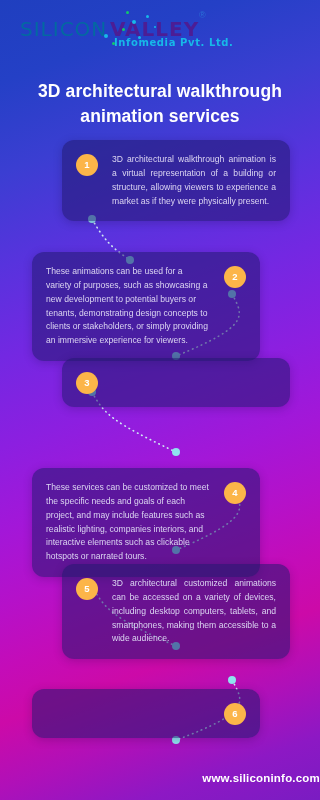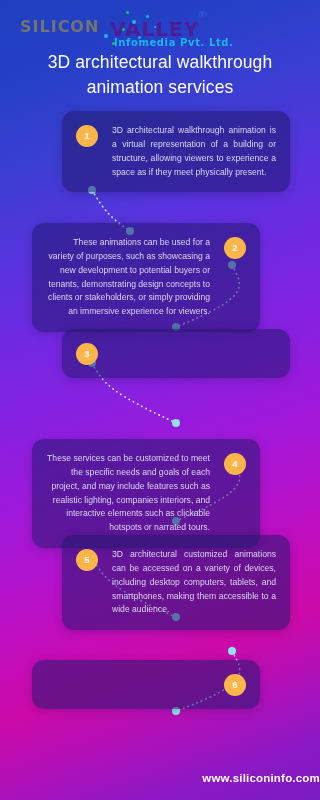--- a/index.html
+++ b/index.html
@@ -33,23 +33,23 @@
   .header { position:relative; padding:6px 0 0 0; }
 
   .logo-wrap {
     position:relative;
     width:300px; height:40px;
     margin:0 0 0 14px;
   }
 
   .logo-silicon {
     position:absolute; left:6px; top:11px;
-    font-size:16px; font-weight:700;
+    font-size:20px; font-weight:400;
     letter-spacing:1px;
-    color:#737373;
+    color:#0369a1;
     font-family:"DejaVu Sans", sans-serif;
   }
   .logo-valley {
     position:absolute; left:96px; top:11px;
     font-size:20px; font-weight:700;
     letter-spacing:1px;
     color:#4c1d95;
     font-family:"DejaVu Sans", sans-serif;
   }
   .logo-tagline {
@@ -70,24 +70,25 @@
   .d4 { width:3px; height:3px; background:#12c96a; left:108px; top:22px; }
   .d5 { width:4px; height:4px; background:#17b8e8; left:90px; top:28px; }
   .d6 { width:3px; height:3px; background:#17b8e8; left:124px; top:30px; }
   .d7 { width:3px; height:3px; background:#12c96a; left:98px; top:36px; }
   .d8 { width:2px; height:2px; background:#17b8e8; left:140px; top:20px; }
 
   .title {
     text-align:center;
     color:#ffffff;
     font-size:17.5px;
-    font-weight:400;
+    font-weight:700;
     line-height:1.45;
     padding:4px 18px 0 18px;
     letter-spacing:.1px;
+    margin-top:29px;
   }
 
   
   .flow { position:relative; margin-top:10px; }
 
   .card {
     position:absolute;
     width:228px;
     border-radius:12px;
     background:rgba(32,24,110,0.55);
@@ -117,21 +118,21 @@
     margin-top:1px;
   }
 
   .card-text {
     flex:1 1 auto;
     color:#dcd6f2;
     font-size:8.6px;
     line-height:1.62;
   }
   .card.right .card-text { text-align:justify; padding-left:4px; }
-  .card.left  .card-text { text-align:right; padding-right:4px; }
+  .card.left  .card-text { text-align:left; padding-right:4px; }
 
   
   .connector { position:absolute; pointer-events:none; }
 
   
   .footer {
     position:absolute;
     left:0; right:0;
     bottom:16px;
     text-align:right;
@@ -186,21 +187,21 @@
       <circle cx="176" cy="410" r="4"></circle>
       <circle cx="92" cy="446" r="4"></circle>
       <circle cx="176" cy="506" r="4"></circle>
       <circle cx="232" cy="540" r="4"></circle>
       <circle cx="176" cy="600" r="4"></circle>
     </g>
   </svg>
 
   <div class="card right" style="top:0px;">
     <div class="badge">1</div>
-    <div class="card-text">3D architectural walkthrough animation is a virtual representation of a building or structure, allowing viewers to experience a space as if they meet physically present.</div>
+    <div class="card-text">3D architectural walkthrough animation is a virtual representation of a building or structure, allowing viewers to experience a market as if they were physically present.</div>
   </div>
 
   <div class="card left" style="top:112px;">
     <div class="badge">2</div>
     <div class="card-text">These animations can be used for a variety of purposes, such as showcasing a new development to potential buyers or tenants, demonstrating design concepts to clients or stakeholders, or simply providing an immersive experience for viewers.</div>
   </div>
 
   <div class="card right" style="top:218px;">
     <div class="badge">3</div>
   </div>

